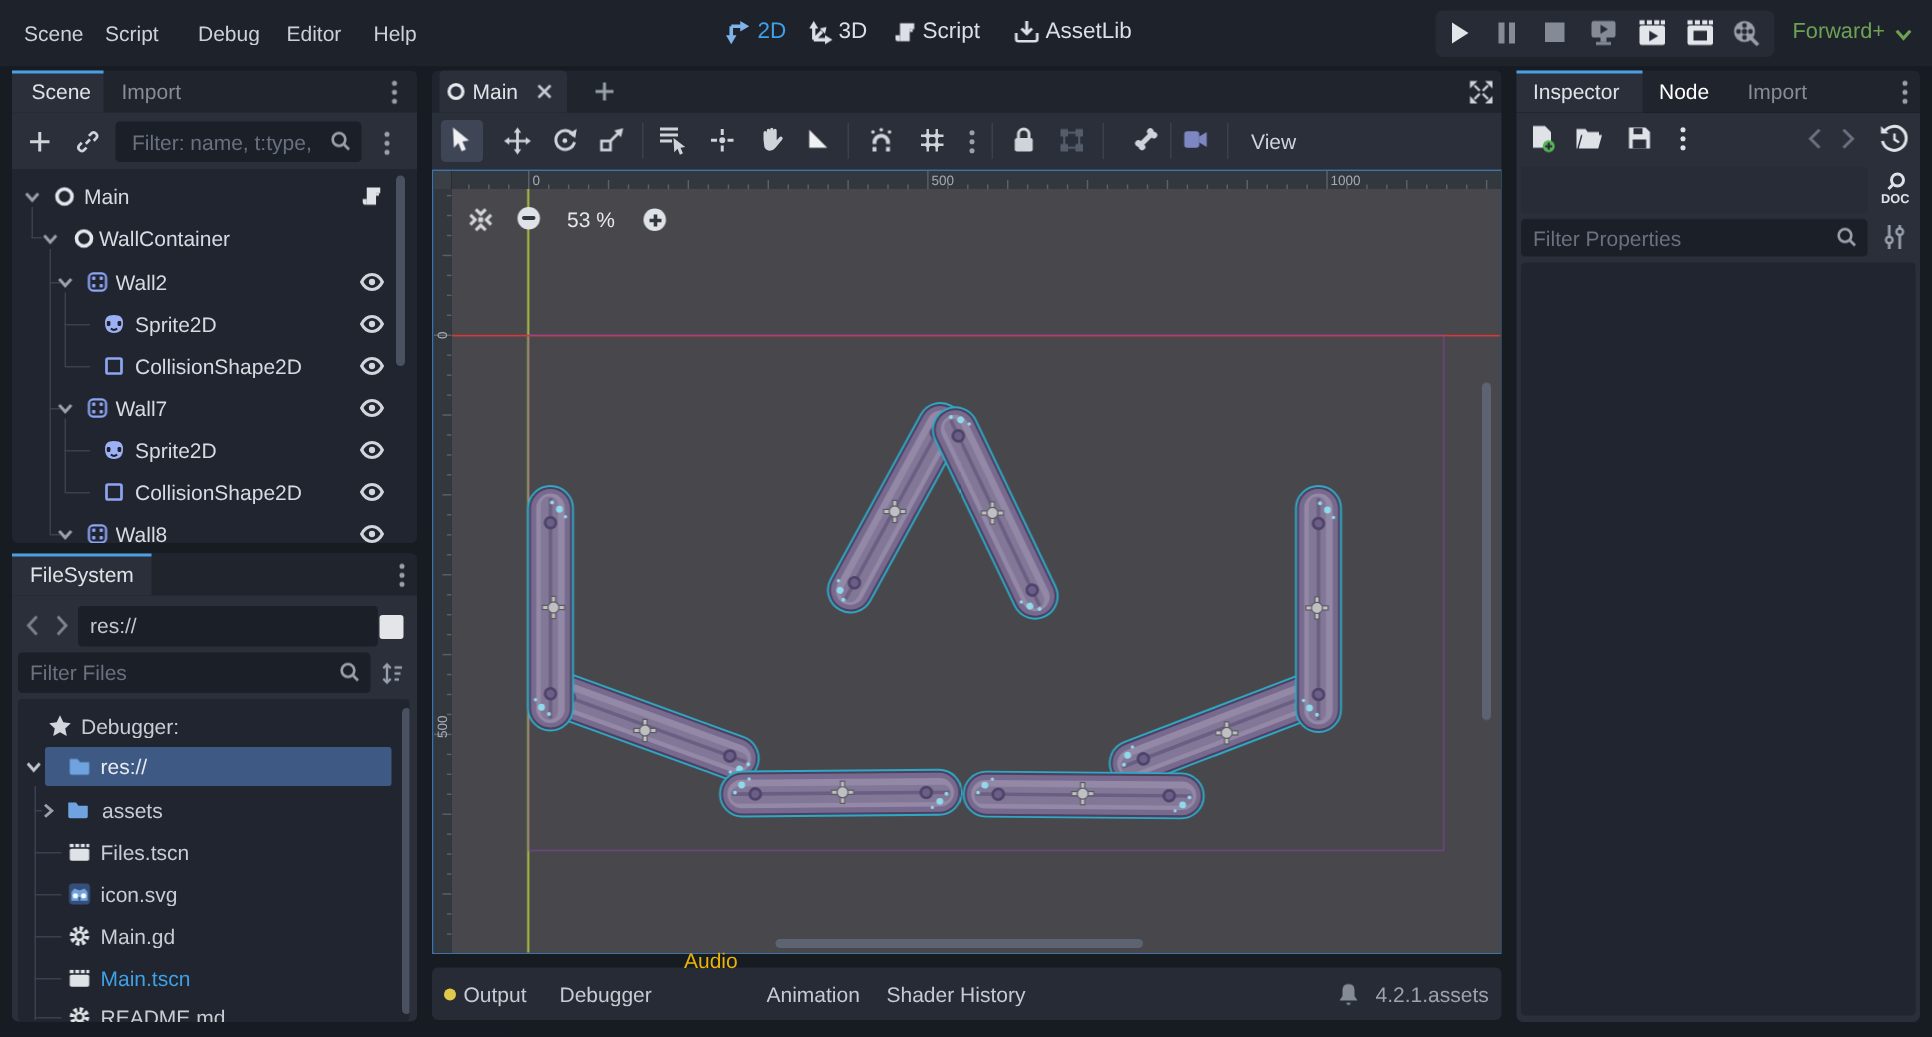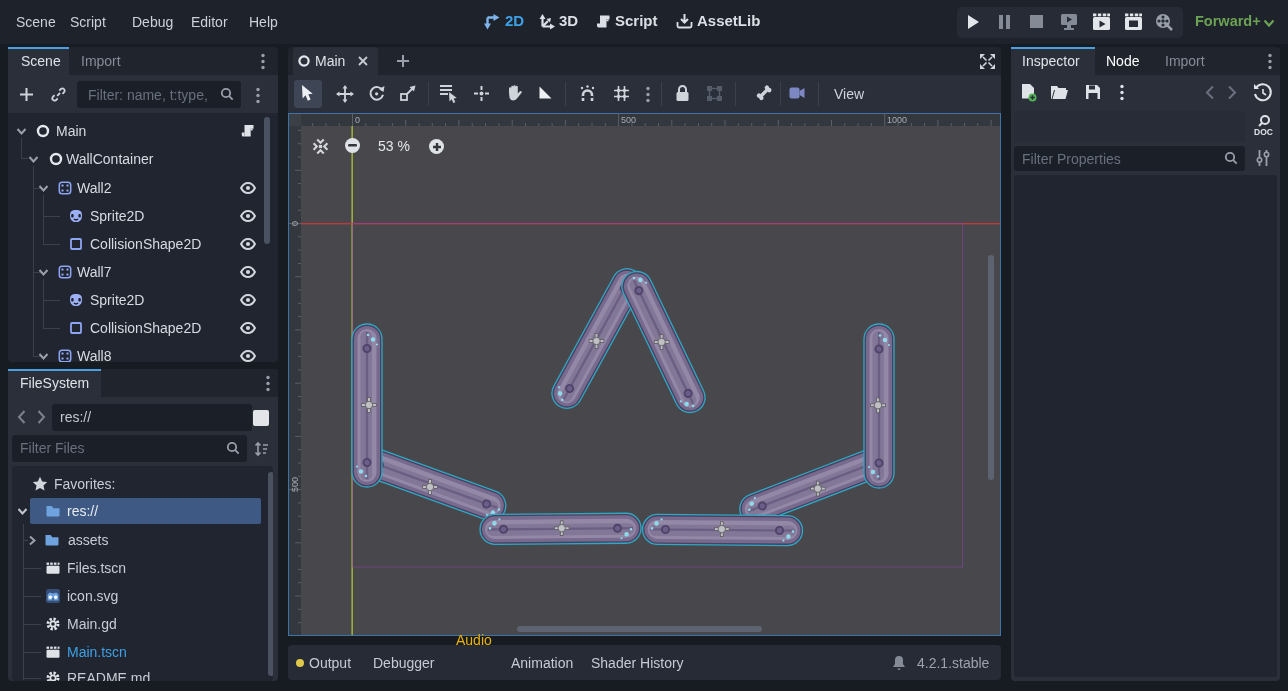--- a/index.html
+++ b/index.html
@@ -1,17 +1,17 @@
 <!DOCTYPE html>
 <html><head><meta charset="utf-8"><style>
 html,body{margin:0;padding:0;width:1288px;height:691px;background:#171b22;overflow:hidden;
 font-family:"Liberation Sans",sans-serif;-webkit-font-smoothing:antialiased;transform:translateZ(0)}
 .ab{position:absolute}
 .t{position:absolute;color:#ccd1d9;font-size:14px;line-height:14px;white-space:nowrap;will-change:transform}
-.b{font-weight:bold}
+.b{font-weight:normal}
 svg{position:absolute;overflow:visible;will-change:transform}
 </style></head><body>
 
 <div class="ab" style="left:0;top:0;width:1288px;height:44px;background:#1e222b"></div>
 <div class="t" style="left:16px;top:15px">Scene</div>
 <div class="t" style="left:70px;top:15px">Script</div>
 <div class="t" style="left:132px;top:15px">Debug</div>
 <div class="t" style="left:191px;top:15px">Editor</div>
 <div class="t" style="left:249px;top:15px">Help</div>
 
@@ -270,21 +270,21 @@
     <div class="ab" style="left:11px;top:58px;width:1px;height:156px;background:#3a414e"></div>
     <div class="ab" style="left:11px;top:74px;width:5px;height:1px;background:#3a414e"></div>
     <div class="ab" style="left:11px;top:102px;width:18px;height:1px;background:#3a414e"></div>
     <div class="ab" style="left:11px;top:130px;width:18px;height:1px;background:#3a414e"></div>
     <div class="ab" style="left:11px;top:158px;width:18px;height:1px;background:#3a414e"></div>
     <div class="ab" style="left:11px;top:186px;width:18px;height:1px;background:#3a414e"></div>
     <div class="ab" style="left:11px;top:212px;width:18px;height:1px;background:#3a414e"></div>
     <svg style="left:20px;top:10px" width="16" height="16" viewBox="0 0 16 16">
       <path d="M8 .8l2.2 4.7 5 .6-3.7 3.5 1 5L8 12.1l-4.5 2.5 1-5L.8 6.1l5-.6z" fill="#d2d6dc"></path>
     </svg>
-    <div class="t" style="left:42px;top:11px;color:#c8ccd4">Favorites:</div>
+    <div class="t" style="left:42px;top:11px;color:#c8ccd4">Debugger:</div>
     <div class="ab" style="left:18px;top:32px;width:231px;height:26px;background:#3e5a84;border-radius:2px"></div>
     <svg style="left:5px;top:41px" width="11" height="9" viewBox="0 0 11 9">
       <path d="M1.5 2l4 4.5 4-4.5" stroke="#c3c8d0" stroke-width="2" fill="none"></path>
     </svg>
     <svg style="left:33px;top:37px" width="16" height="16" viewBox="0 0 16 16">
       <path d="M1.5 3h5.2l1.6 2.2h6.2v7.1q0 1.2-1.2 1.2H2.7q-1.2 0-1.2-1.2z" fill="#6fa3e0"></path>
     </svg>
     <div class="t" style="left:55px;top:38px;color:#e8ebef">res://</div>
     <svg style="left:16px;top:69px" width="9" height="11" viewBox="0 0 9 11">
       <path d="M2 1.5l4.5 4L2 9.5" stroke="#9aa1ac" stroke-width="2" fill="none"></path>
@@ -752,21 +752,21 @@
 <div class="ab" style="left:296px;top:659px;width:8px;height:8px;border-radius:50%;background:#e0c84a"></div>
 <div class="t" style="left:309px;top:656px;color:#c6cad2">Output</div>
 <div class="t" style="left:373px;top:656px;color:#c6cad2">Debugger</div>
 <div class="t" style="left:456px;top:633px;color:#eab308">Audio</div>
 <div class="t" style="left:511px;top:656px;color:#c6cad2">Animation</div>
 <div class="t" style="left:591px;top:656px;color:#c6cad2">Shader History</div>
 <svg style="left:892px;top:655px" width="14" height="15" viewBox="0 0 14 15">
     <path d="M7 1q4 0 4 4v4l2 3H1l2-3V5q0-4 4-4z" fill="#858b96"></path>
     <path d="M5.5 13.5a1.5 1.5 0 0 0 3 0z" fill="#858b96"></path>
   </svg>
-<div class="t" style="left:917px;top:656px;color:#9da3ad">4.2.1.stable</div>
+<div class="t" style="left:917px;top:656px;color:#9da3ad">4.2.1.assets</div>
 <div class="ab" style="left:1011px;top:47px;width:269px;height:28px;background:#1f242d;border-radius:4px 4px 0 0"></div>
 <div class="ab" style="left:1011px;top:47px;width:84px;height:28px;background:#2a2f3a;border-top:2px solid #4b9fe2;box-sizing:border-box"></div>
 <div class="t" style="left:1022px;top:54px;color:#dfe2e7">Inspector</div>
 <div class="t" style="left:1106px;top:54px;color:#ffffff">Node</div>
 <div class="t" style="left:1165px;top:54px;color:#868c98">Import</div>
 <svg style="left:1268px;top:53px" width="4" height="17" viewBox="0 0 4 17">
     <circle cx="2" cy="2.5" r="1.7" fill="#9aa0ab"></circle>
     <circle cx="2" cy="8.5" r="1.7" fill="#9aa0ab"></circle>
     <circle cx="2" cy="14.5" r="1.7" fill="#9aa0ab"></circle>
   </svg>

